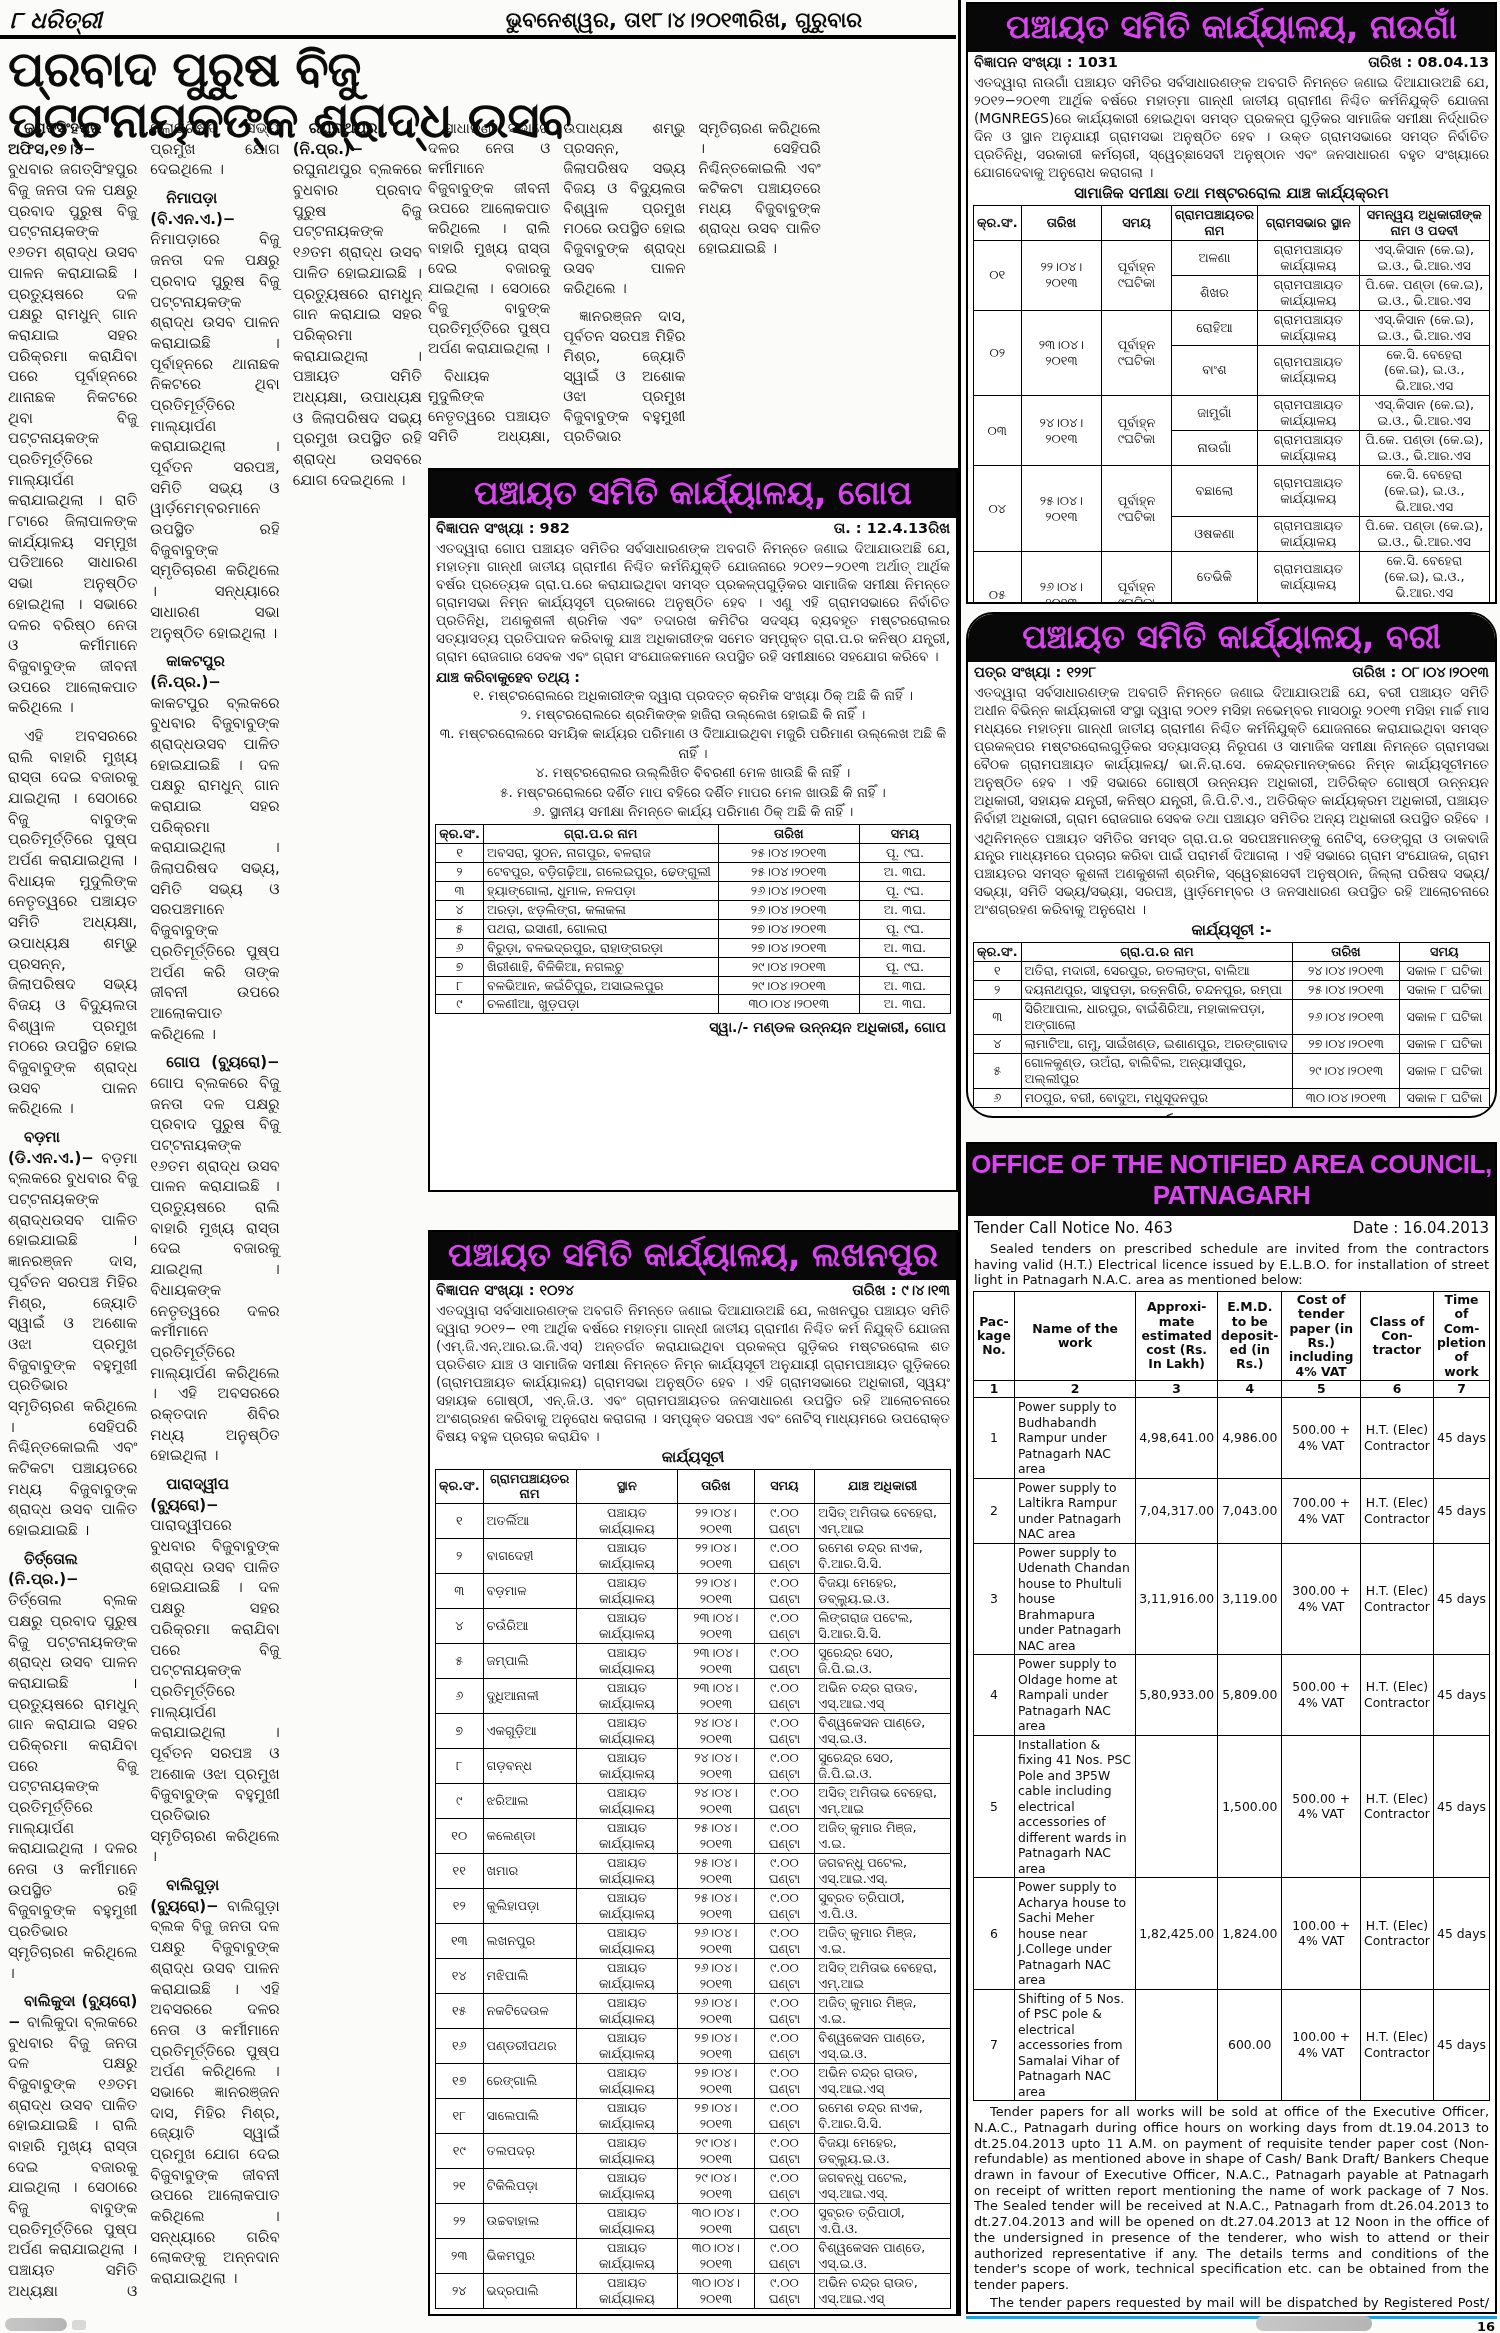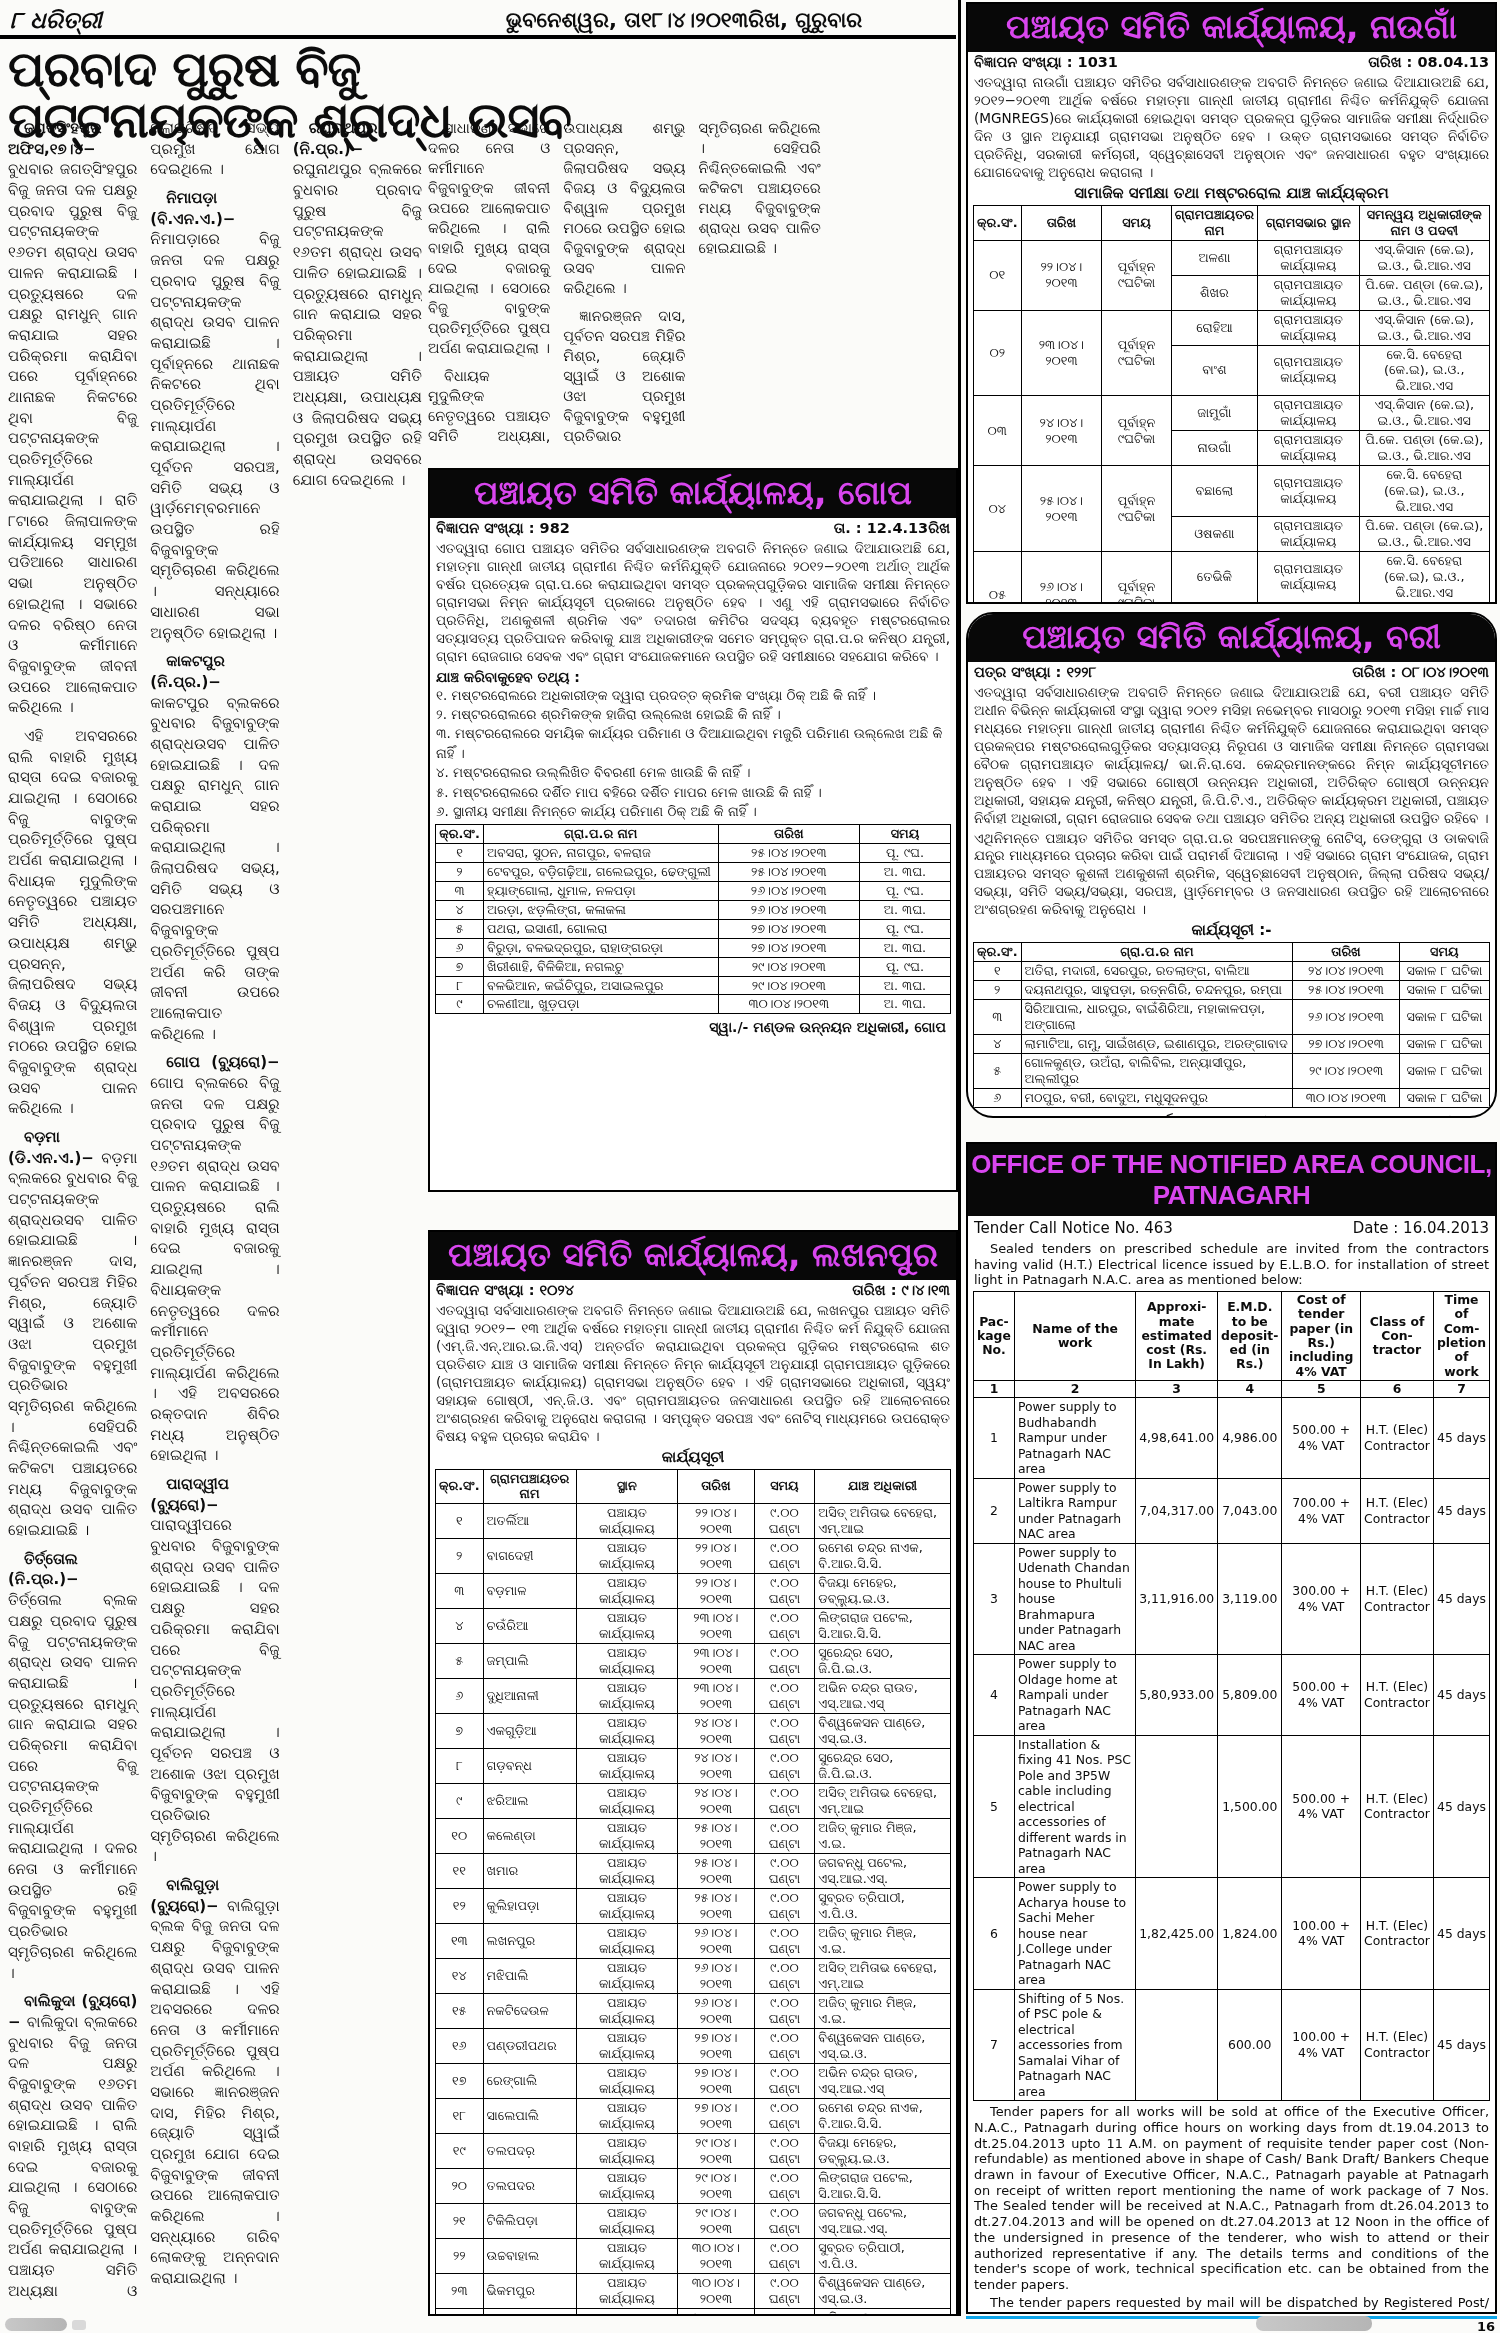--- a/index.html
+++ b/index.html
@@ -26,21 +26,21 @@
   .banner{background:#080808;color:#d946ef;font-weight:bold;text-align:center;padding:3px 2px 5px 2px;}
   .banner.odia{font-size:33px;letter-spacing:0;}
   .meta-row{display:flex;justify-content:space-between;font-size:14.5px;padding:2px 6px;font-weight:bold;}
   .body-para{font-size:13.6px;line-height:1.32;text-align:justify;padding:1px 6px;}
   .tbl-title{text-align:center;font-weight:bold;font-size:15px;padding:1px 12px;}
   table{border-collapse:collapse;margin:2px auto;width:calc(100% - 10px);}
   th,td{border:1.6px solid #000;padding:1px 3px;font-size:12.8px;text-align:center;vertical-align:middle;line-height:1.25;}
   th{font-weight:bold;}
   td.L{text-align:left;}
   .sig{text-align:right;font-weight:bold;font-size:14px;padding:3px 10px 4px 4px;}
-  .list-blk{padding:0 6px;font-size:13.4px;line-height:1.45;text-align:left;}
+  .list-blk{padding:0 6px;font-size:13.4px;line-height:1.45;text-align:center;}
   .list-blk div{margin:0;}
   .list-head{font-weight:bold;font-size:14px;padding:2px 6px 0 6px;}
   
   .sec-gop{left:428px;top:468px;width:530px;height:724px;}
   .sec-lakh{left:428px;top:1230px;width:530px;height:1086px;}
   
   .right-col{left:966px;top:2px;width:531px;}
   .sec-naugaon{width:531px;height:602px;margin-bottom:8px;}
   .sec-bari{width:531px;height:506px;margin-bottom:24px;border-radius:27px;}
   .sec-patna{width:531px;height:1172px;position:relative;}
@@ -350,28 +350,20 @@
         </tr>
         <tr>
           <td>୧୯</td>
           <td class="L">ତଲପଦର଼</td>
           <td>ପଞ୍ଚାୟତ କାର୍ଯ୍ୟାଳୟ</td>
           <td>୨୯।୦୪।୨୦୧୩</td>
           <td>୯.୦୦ ଘଣ୍ଟା</td>
           <td class="L">ବିଜୟା ମେହେର, ଡବ୍ଲ୍ୟୁ.ଇ.ଓ.</td>
         </tr>
         <tr>
-          <td>୨୦</td>
-          <td class="L">ତଲପଦର</td>
-          <td>ପଞ୍ଚାୟତ କାର୍ଯ୍ୟାଳୟ</td>
-          <td>୨୯।୦୪।୨୦୧୩</td>
-          <td>୯.୦୦ ଘଣ୍ଟା</td>
-          <td class="L">ଲିଙ୍ଗରାଜ ପଟେଲ, ସି.ଆର.ସି.ସି.</td>
-        </tr>
-        <tr>
           <td>୨୧</td>
           <td class="L">ଟିକିଲିପଡ଼ା</td>
           <td>ପଞ୍ଚାୟତ କାର୍ଯ୍ୟାଳୟ</td>
           <td>୨୯।୦୪।୨୦୧୩</td>
           <td>୯.୦୦ ଘଣ୍ଟା</td>
           <td class="L">ଜଗବନ୍ଧୁ ପଟେଲ, ଏସ୍.ଆଇ.ଏସ୍.</td>
         </tr>
         <tr>
           <td>୨୨</td>
           <td class="L">ଉଚ୍ଚବାହାଲ</td>

